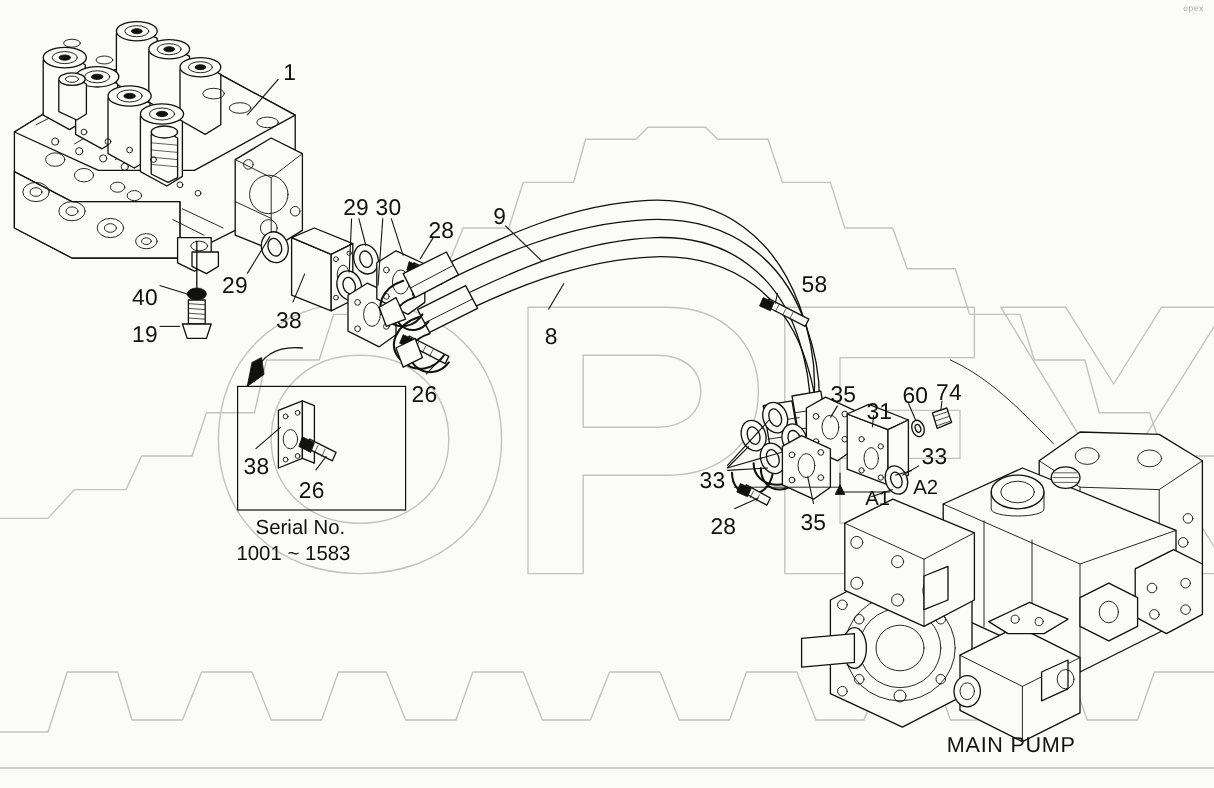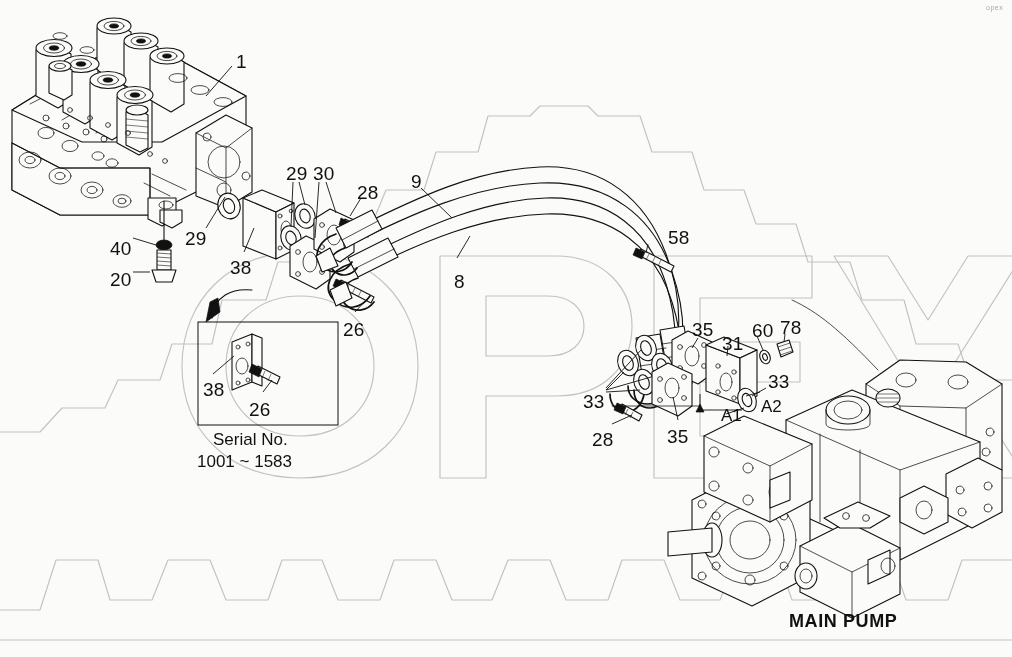--- a/index.html
+++ b/index.html
@@ -531,44 +531,44 @@
     </g>
 
     <path class="kt" d="M612 406 L700 406"></path>
 
     </g>
   </svg>
 
   <div id="labels">
       <div class="lbl num" style="left: 236px; top: 52px;">1</div>
       <div class="lbl num" style="left: 110px; top: 239px;">40</div>
-      <div class="lbl num" style="left: 110px; top: 270px;">20</div>
+      <div class="lbl num" style="left: 110px; top: 270px;">19</div>
       <div class="lbl num" style="left: 185px; top: 229px;">29</div>
       <div class="lbl num" style="left: 230px; top: 258px;">38</div>
       <div class="lbl num" style="left: 286px; top: 164px;">29</div>
       <div class="lbl num" style="left: 313px; top: 164px;">30</div>
       <div class="lbl num" style="left: 357px; top: 183px;">28</div>
       <div class="lbl num" style="left: 411px; top: 172px;">9</div>
       <div class="lbl num" style="left: 454px; top: 272px;">8</div>
       <div class="lbl num" style="left: 343px; top: 320px;">26</div>
       <div class="lbl num" style="left: 641px; top: 228px; margin-left: 27px;">58</div>
       <div class="lbl num" style="left: 583px; top: 392px;">33</div>
       <div class="lbl num" style="left: 592px; top: 430px;">28</div>
       <div class="lbl num" style="left: 692px; top: 320px;">35</div>
       <div class="lbl num" style="left: 667px; top: 427px;">35</div>
       <div class="lbl num" style="left: 722px; top: 334px;">31</div>
       <div class="lbl num" style="left: 752px; top: 321px; text-align: right;">60</div>
-      <div class="lbl num" style="left: 780px; top: 318px;">78</div>
+      <div class="lbl num" style="left: 780px; top: 318px;">74</div>
       <div class="lbl num" style="left: 768px; top: 372px;">33</div>
       <div class="lbl port" style="left: 721px; top: 407px;">A1</div>
       <div class="lbl port" style="left: 761px; top: 398px;">A2</div>
       <div class="lbl num" style="left: 203px; top: 380px;">38</div>
       <div class="lbl num" style="left: 249px; top: 400px;">26</div>
     </div>
 
   <div class="lbl cap" style="left:213px;top:431px;">Serial No.</div>
   <div class="lbl cap" style="left:197px;top:453px;">1001 ~ 1583</div>
 
-  <div class="lbl pumpcap" style="left:789px;top:612px;font-weight:bold;">MAIN PUMP</div>
+  <div class="lbl pumpcap" style="left:789px;top:612px;">MAIN PUMP</div>
 
   <div class="tinymark" style="left:986px;top:4px;">opex</div>
 
 </div>
 
 </body></html>

